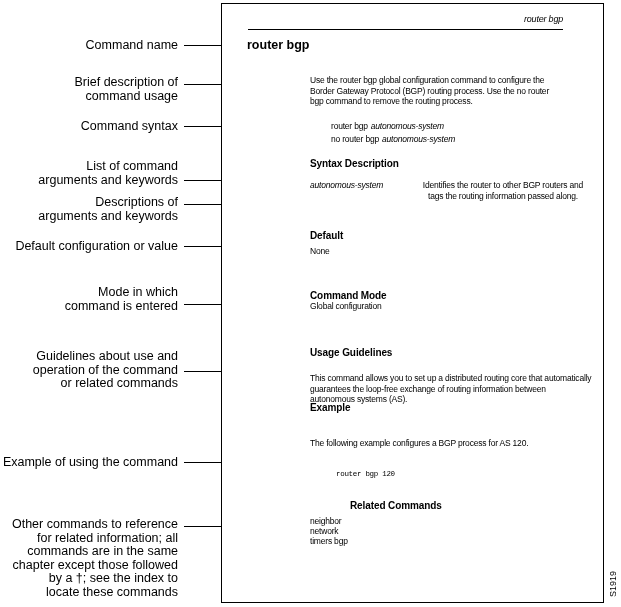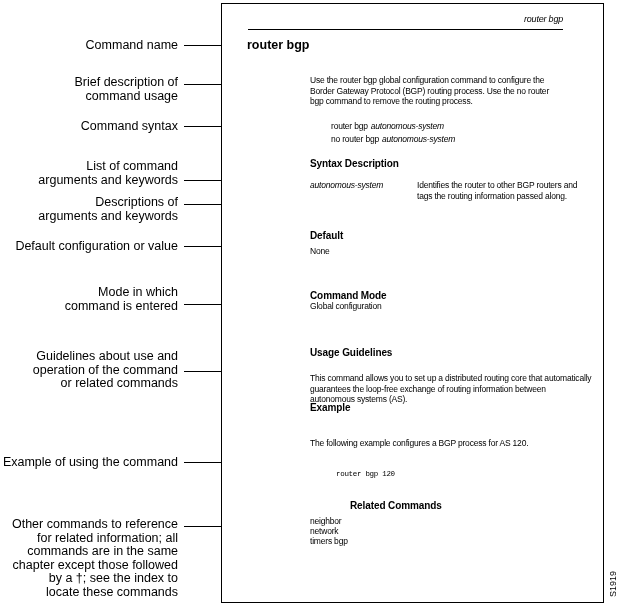--- a/index.html
+++ b/index.html
@@ -32,21 +32,21 @@
   .running-head{top:10px;right:40px;font-style:italic;font-size:9px;letter-spacing:-0.2px;}
   .header-rule{top:25px;left:26px;right:40px;border-top:1px solid #000;height:0;}
   .cmd-title{top:34px;left:25px;font-size:12.5px;font-weight:bold;}
   .small{font-size:8.5px;line-height:10.5px;letter-spacing:-0.2px;}
   .body-desc{top:71px;left:88px;width:250px;}
   .syntax-block{top:116px;left:109px;font-size:8.5px;line-height:13px;letter-spacing:-0.2px;}
   .syntax-line .arg{font-style:italic;margin-left:3px;}
   .sec-heading{font-size:10px;font-weight:bold;letter-spacing:-0.1px;}
   .h-syntaxdesc{top:154px;left:88px;}
   .term{top:176px;left:88px;font-style:italic;}
-  .definition{top:176px;left:195px;width:172px;}
+  .definition{top:176px;left:195px;width:172px;text-align:center;}
   .h-default{top:226px;left:88px;}
   .v-default{top:242px;left:88px;}
   .h-cmdmode{top:286px;left:88px;}
   .v-cmdmode{top:297px;left:88px;text-align:right;}
   .h-usage{top:343px;left:88px;}
   .v-usage{top:357px;left:88px;width:282px;margin-top:12px;}
   .h-example{top:398px;left:88px;text-align:center;}
   .v-example-intro{top:434px;left:88px;width:282px;}
   .v-example-code{top:466px;left:114px;font-family:"Liberation Mono", monospace;font-size:7.5px;letter-spacing:-0.3px;}
   .h-related{top:496px;left:88px;padding-left:40px;}

